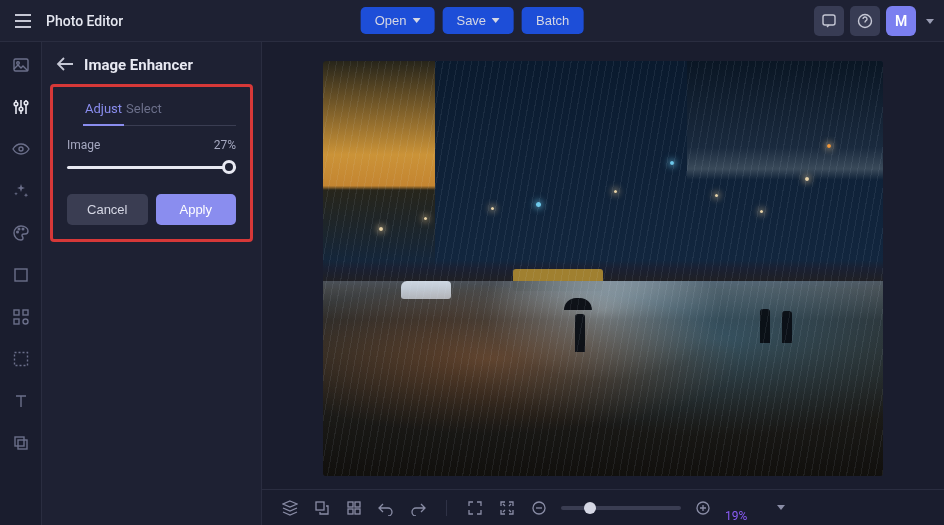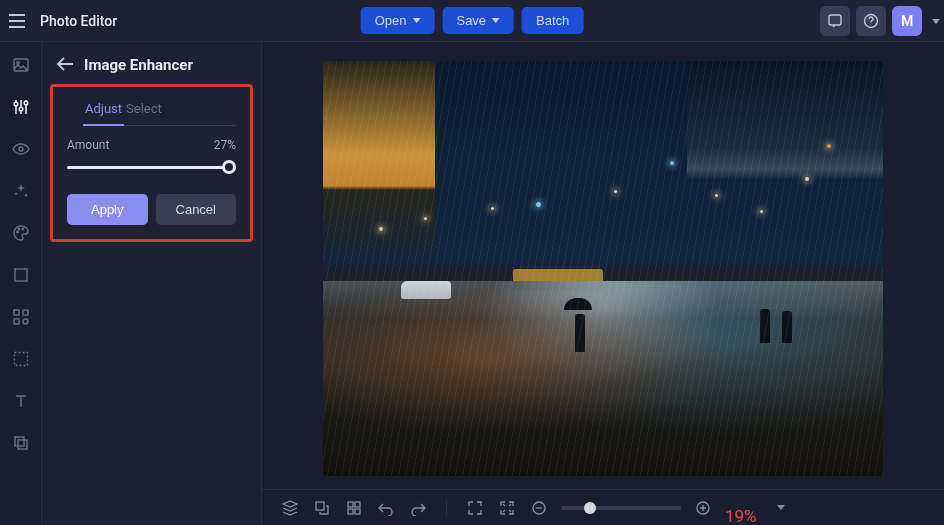--- a/index.html
+++ b/index.html
@@ -11,21 +11,21 @@
       height: 525px;
       overflow: hidden;
       font-size: 13px;
     }
     
     .header {
       height: 42px;
       background: #1e2133;
       display: flex;
       align-items: center;
-      padding: 0 4px;
+      padding: 0 10px;
       border-bottom: 1px solid #2a2d40;
     }
     .header-left { display: flex; align-items: center; gap: 10px; }
     .hamburger {
       width: 26px; height: 26px;
       display: flex; align-items: center; justify-content: center;
       cursor: pointer;
       color: #c5c7d4;
     }
     .logo-title {
@@ -315,21 +315,21 @@
       position: relative;
     }
     .zoom-thumb {
       position: absolute;
       left: 19%;
       top: -4px;
       width: 12px; height: 12px;
       border-radius: 50%;
       background: #d5d7e4;
     }
-    .zoom-label { color: #ef4444; font-size: 17px; min-width: 34px; margin-top: 16px; }
+    .zoom-label { color: #8b5cf6; font-size: 12px; min-width: 34px; margin-top: 16px; }
   </style>
 </head>
 <body>
 
 <div class="header">
   <div class="header-left">
     <div class="hamburger">
       <svg width="18" height="14" viewBox="0 0 18 14" fill="none" stroke="currentColor" stroke-width="1.8">
           <path d="M1 1h16M1 7h16M1 13h16"></path>
         </svg>
@@ -453,30 +453,30 @@
           </svg>
       </div>
       <div class="panel-title">Image Enhancer</div>
     </div>
     <div class="panel-box">
       <div class="tabs">
         <div class="tab active">Adjust</div>
         <div class="tab">Select</div>
       </div>
       <div class="param-row">
-        <span>Amount</span>
+        <span>Image</span>
         <span>27%</span>
       </div>
       <div class="slider">
         <div class="slider-track"></div>
         <div class="slider-thumb"></div>
       </div>
       <div class="action-row">
+        <button class="btn btn-cancel">Cancel</button>
         <button class="btn btn-apply">Apply</button>
-        <button class="btn btn-cancel">Cancel</button>
       </div>
     </div>
   </div>
 
   <div class="canvas-area">
     <div class="canvas-main">
       <div class="canvas-image">
         <div class="buildings-left"></div>
         <div class="buildings-right"></div>
         <div class="lights">

